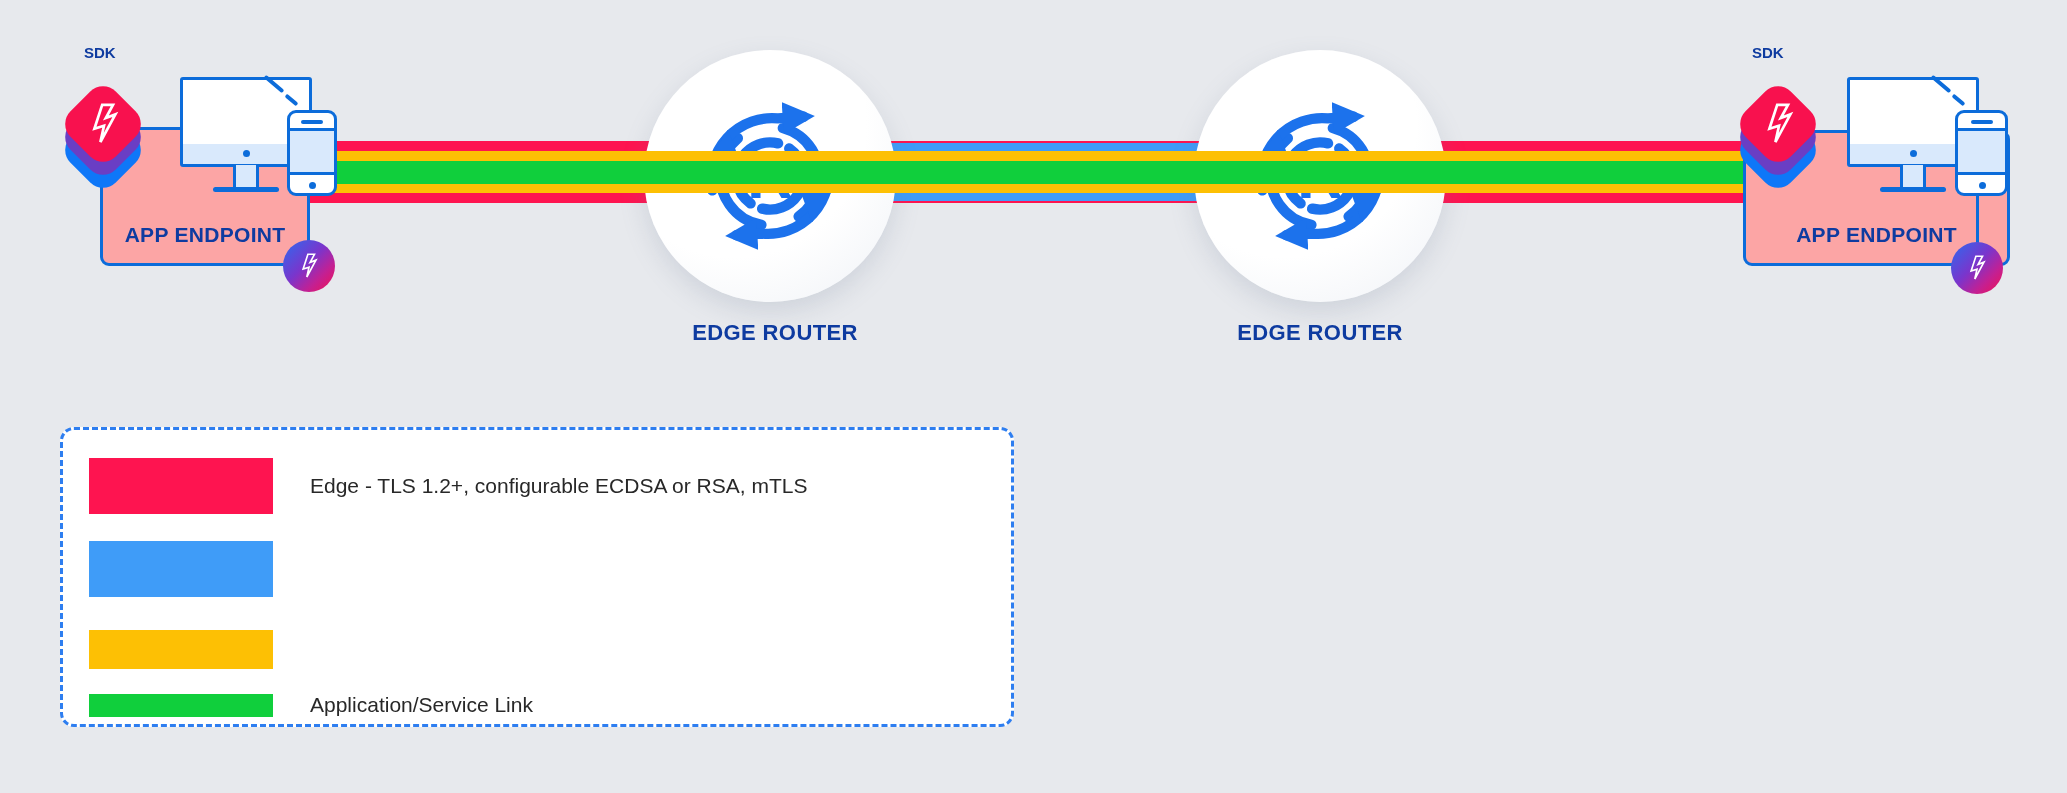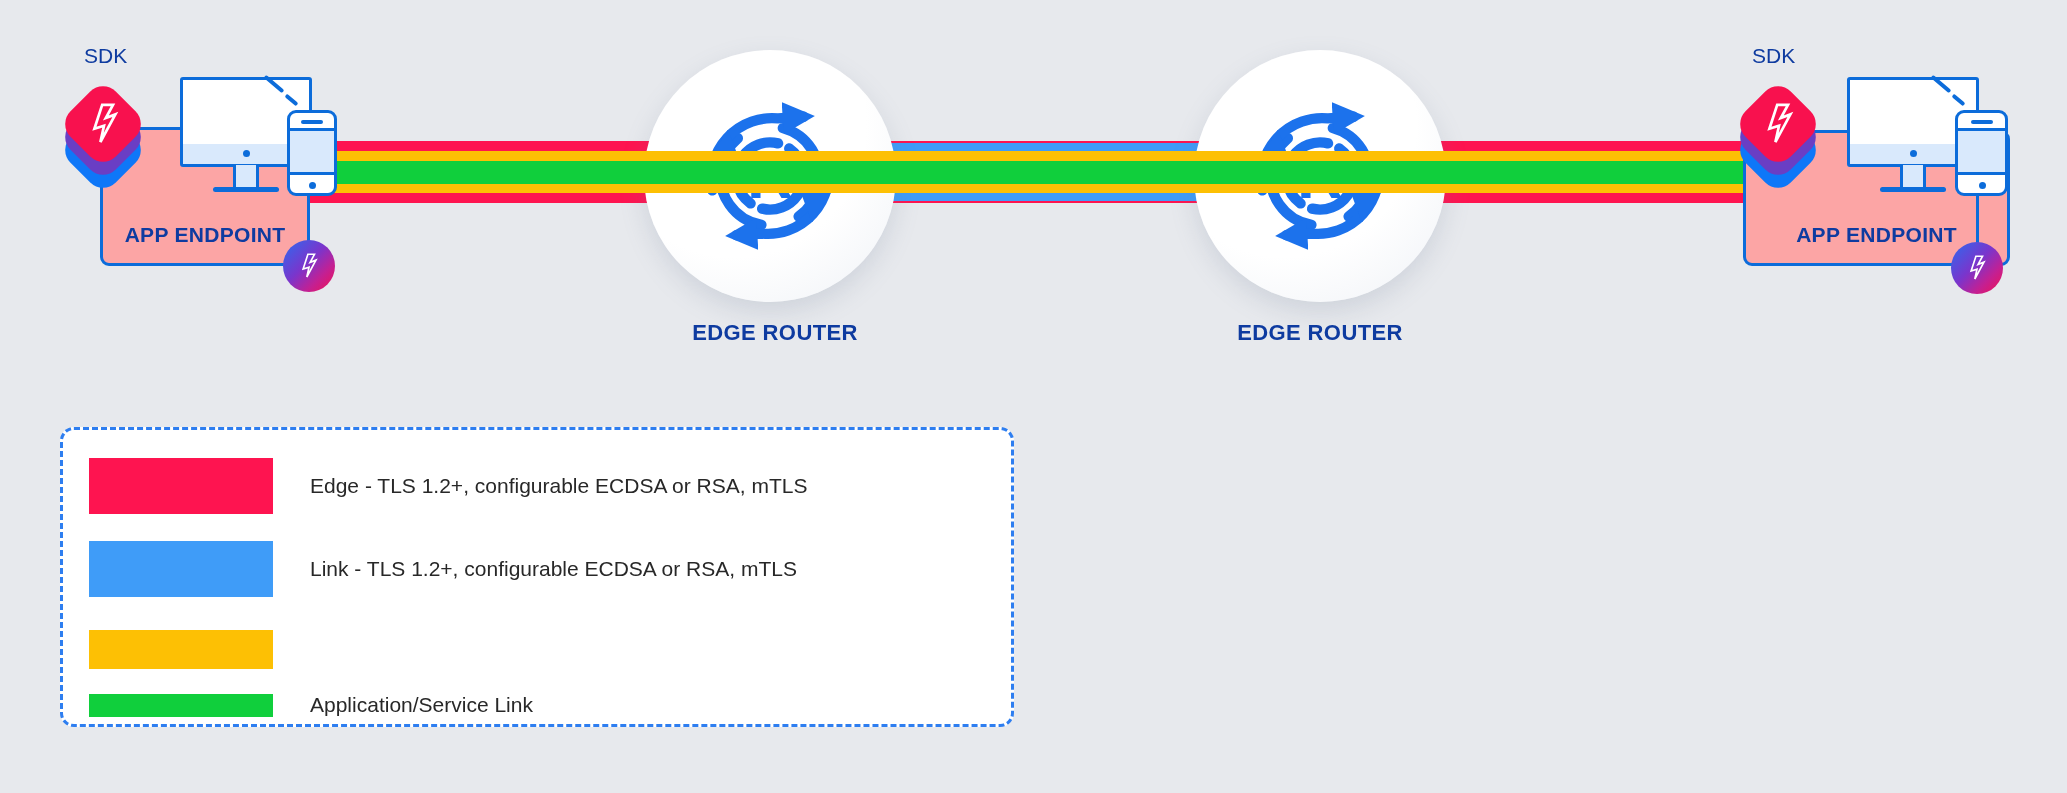--- a/index.html
+++ b/index.html
@@ -33,22 +33,22 @@
   
   .ep-box{
     position:absolute; top:127px; height:139px;
     background:#fca5a5; border:3px solid #0c6cda; border-radius:9px; z-index:10;
   }
   .ep-label{
     position:absolute; bottom:16px; left:0; right:0; text-align:center;
     color:#0e3ba0; font-size:21px; font-weight:600; letter-spacing:.3px;
   }
   .sdk-label{
-    position:absolute; top:44px; color:#0e3ba0; font-size:21px;
-    font-weight:400; z-index:13;
+    position:absolute; top:44px; color:#0e3ba0; font-size:15px;
+    font-weight:700; z-index:13;
   }
 
   
   .monitor{position:absolute; top:77px; width:132px; height:116px; z-index:11;}
   .m-screen{position:absolute; top:0; left:0; width:132px; height:90px;
     background:#fff; border:3px solid #0c6cda; border-radius:3px;}
   .m-bezel{position:absolute; left:0; right:0; bottom:0; height:20px; background:#d9e9fc;}
   .m-dot{position:absolute; bottom:7px; left:50%; margin-left:-3px; width:7px; height:7px;
     border-radius:50%; background:#0c6cda;}
   .m-stand{position:absolute; top:88px; left:53px; width:26px; height:22px;
@@ -201,19 +201,18 @@
   <div class="badge" style="left:1951px; top:242px">
     <svg viewBox="0 0 60 80">
         <use href="#bolt"></use>
       </svg>
   </div>
 
   <div class="legend">
     <div class="swatch" style="top: 28px; height: 56px; background-color: rgb(254, 20, 80);"></div>
     <div class="legend-text" style="top:44px">Edge - TLS 1.2+, configurable ECDSA or RSA, mTLS</div>
     <div class="swatch" style="top: 111px; height: 56px; background-color: rgb(63, 156, 248);"></div>
-    <div class="legend-text" style="top:127px">Link - TLS 1.2+, configurable ECDSA or RSA, mTLS</div>
     <div class="swatch" style="top: 200px; height: 39px; background-color: rgb(253, 192, 4);"></div>
     <div class="swatch" style="top: 264px; height: 23px; background-color: rgb(16, 207, 60);"></div>
     <div class="legend-text" style="top:263px">Application/Service Link</div>
   </div>
 
 </div>
 
 </body></html>

